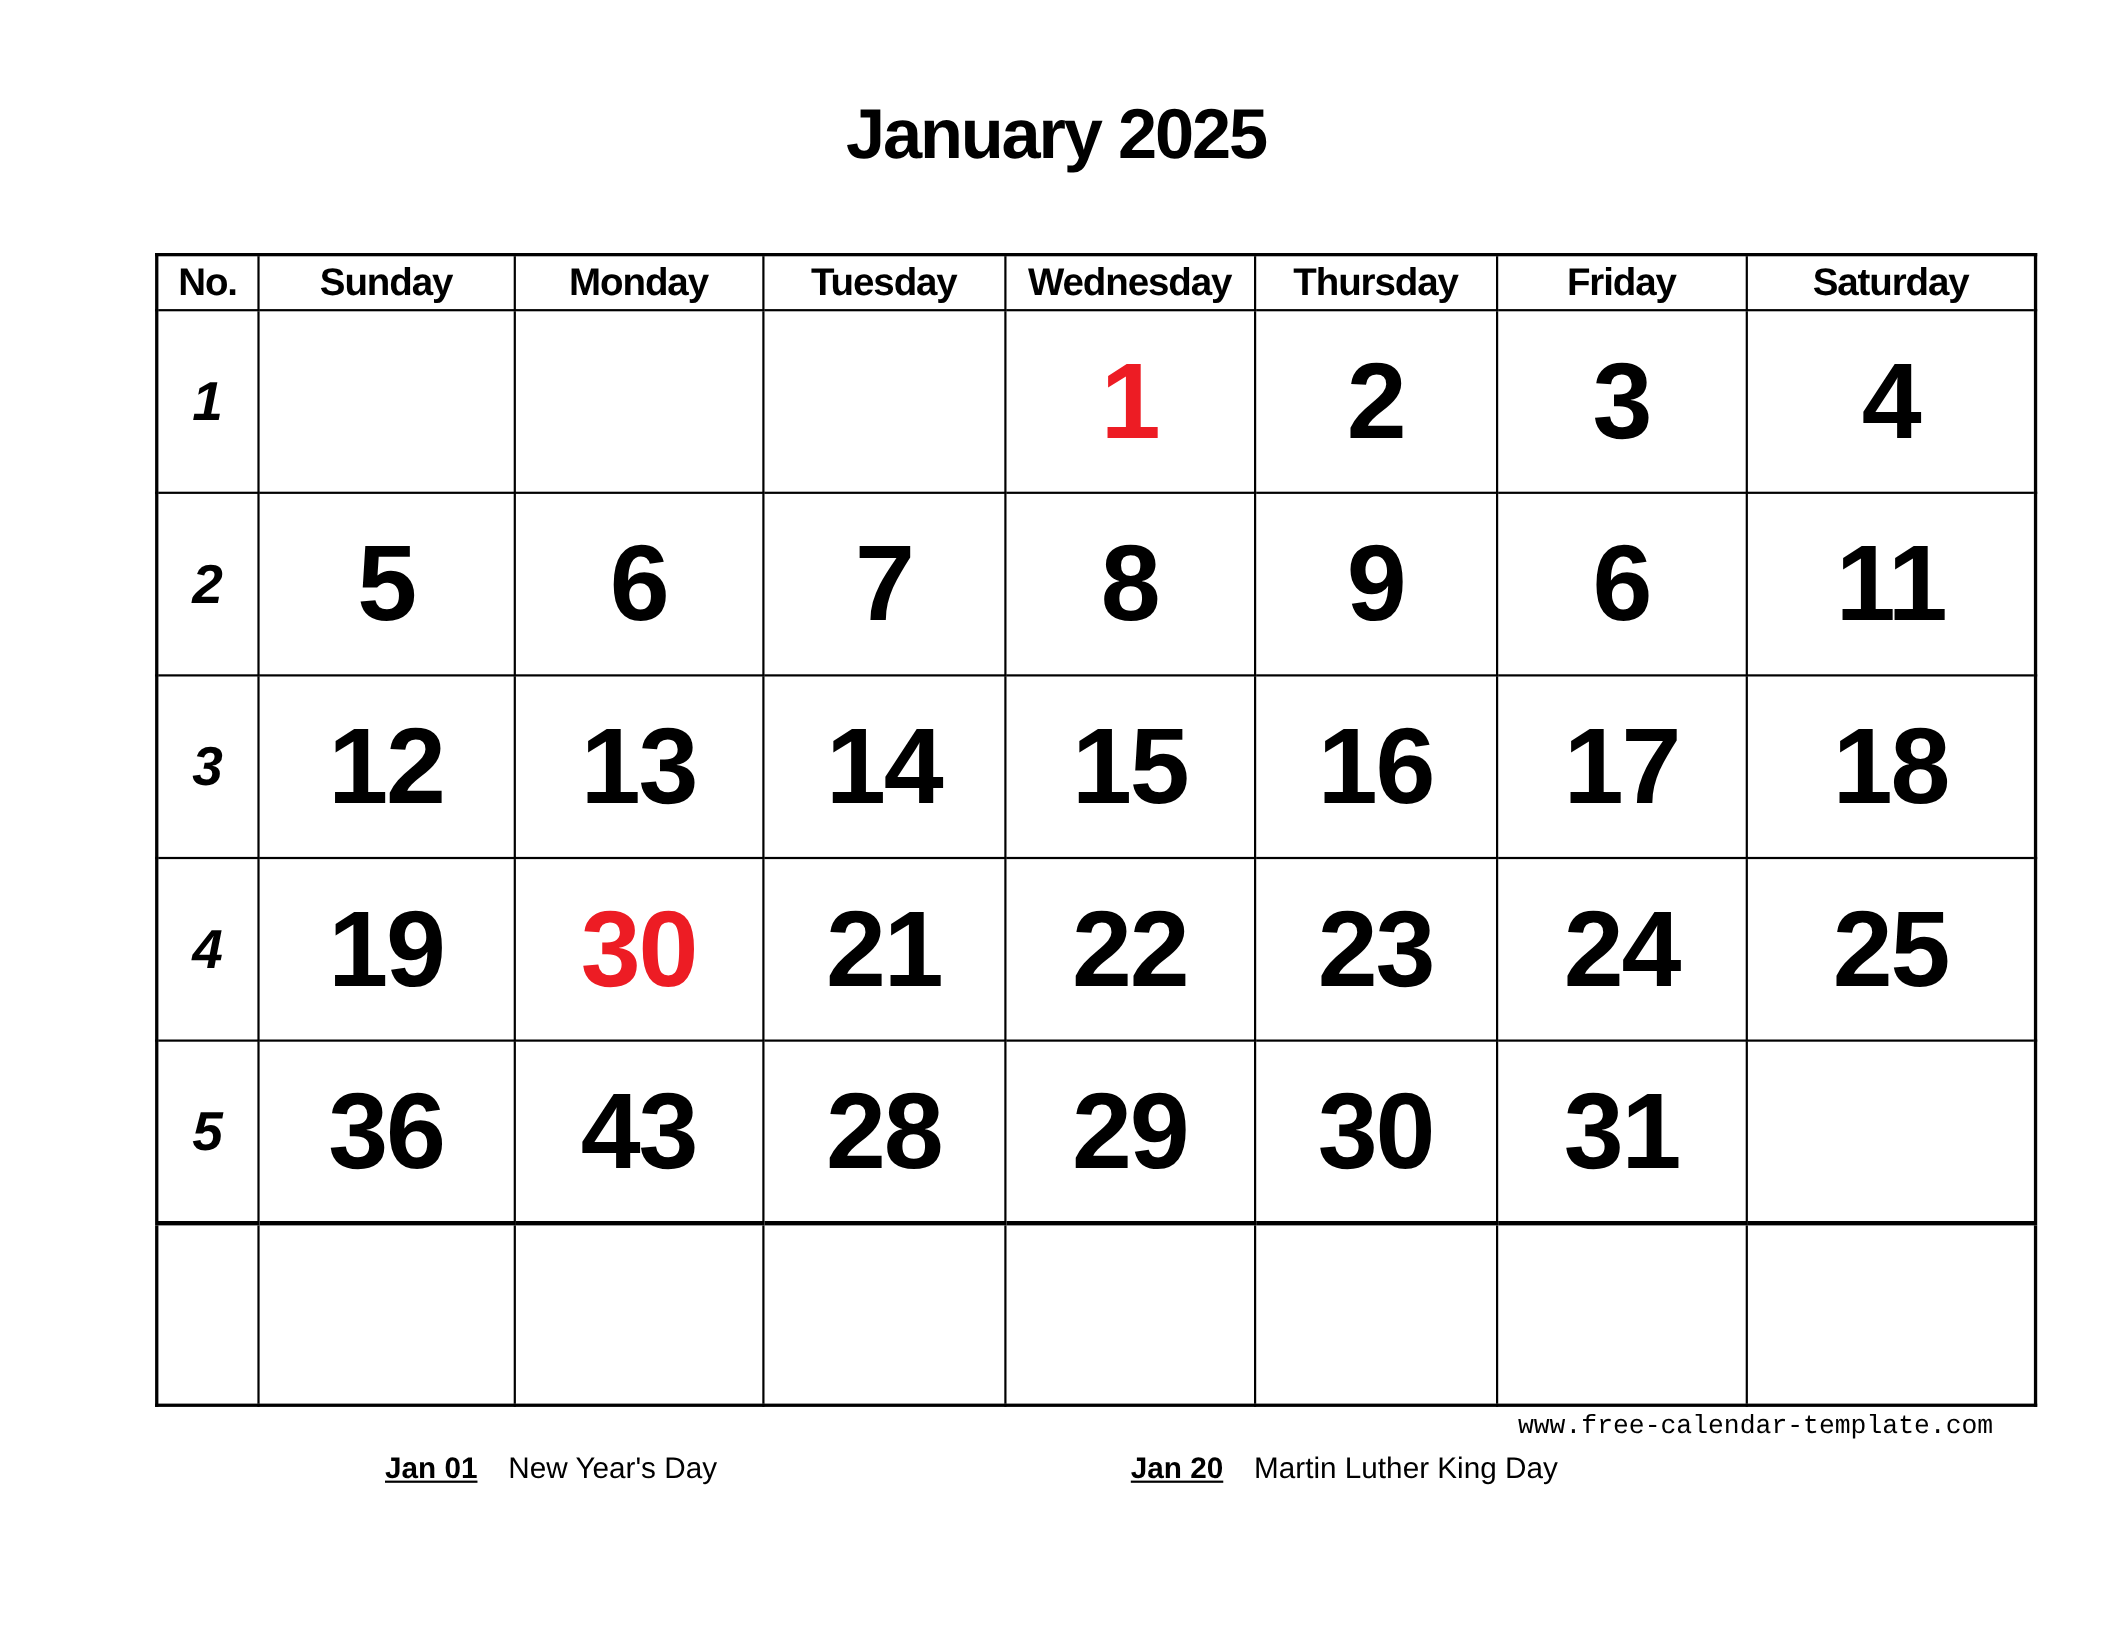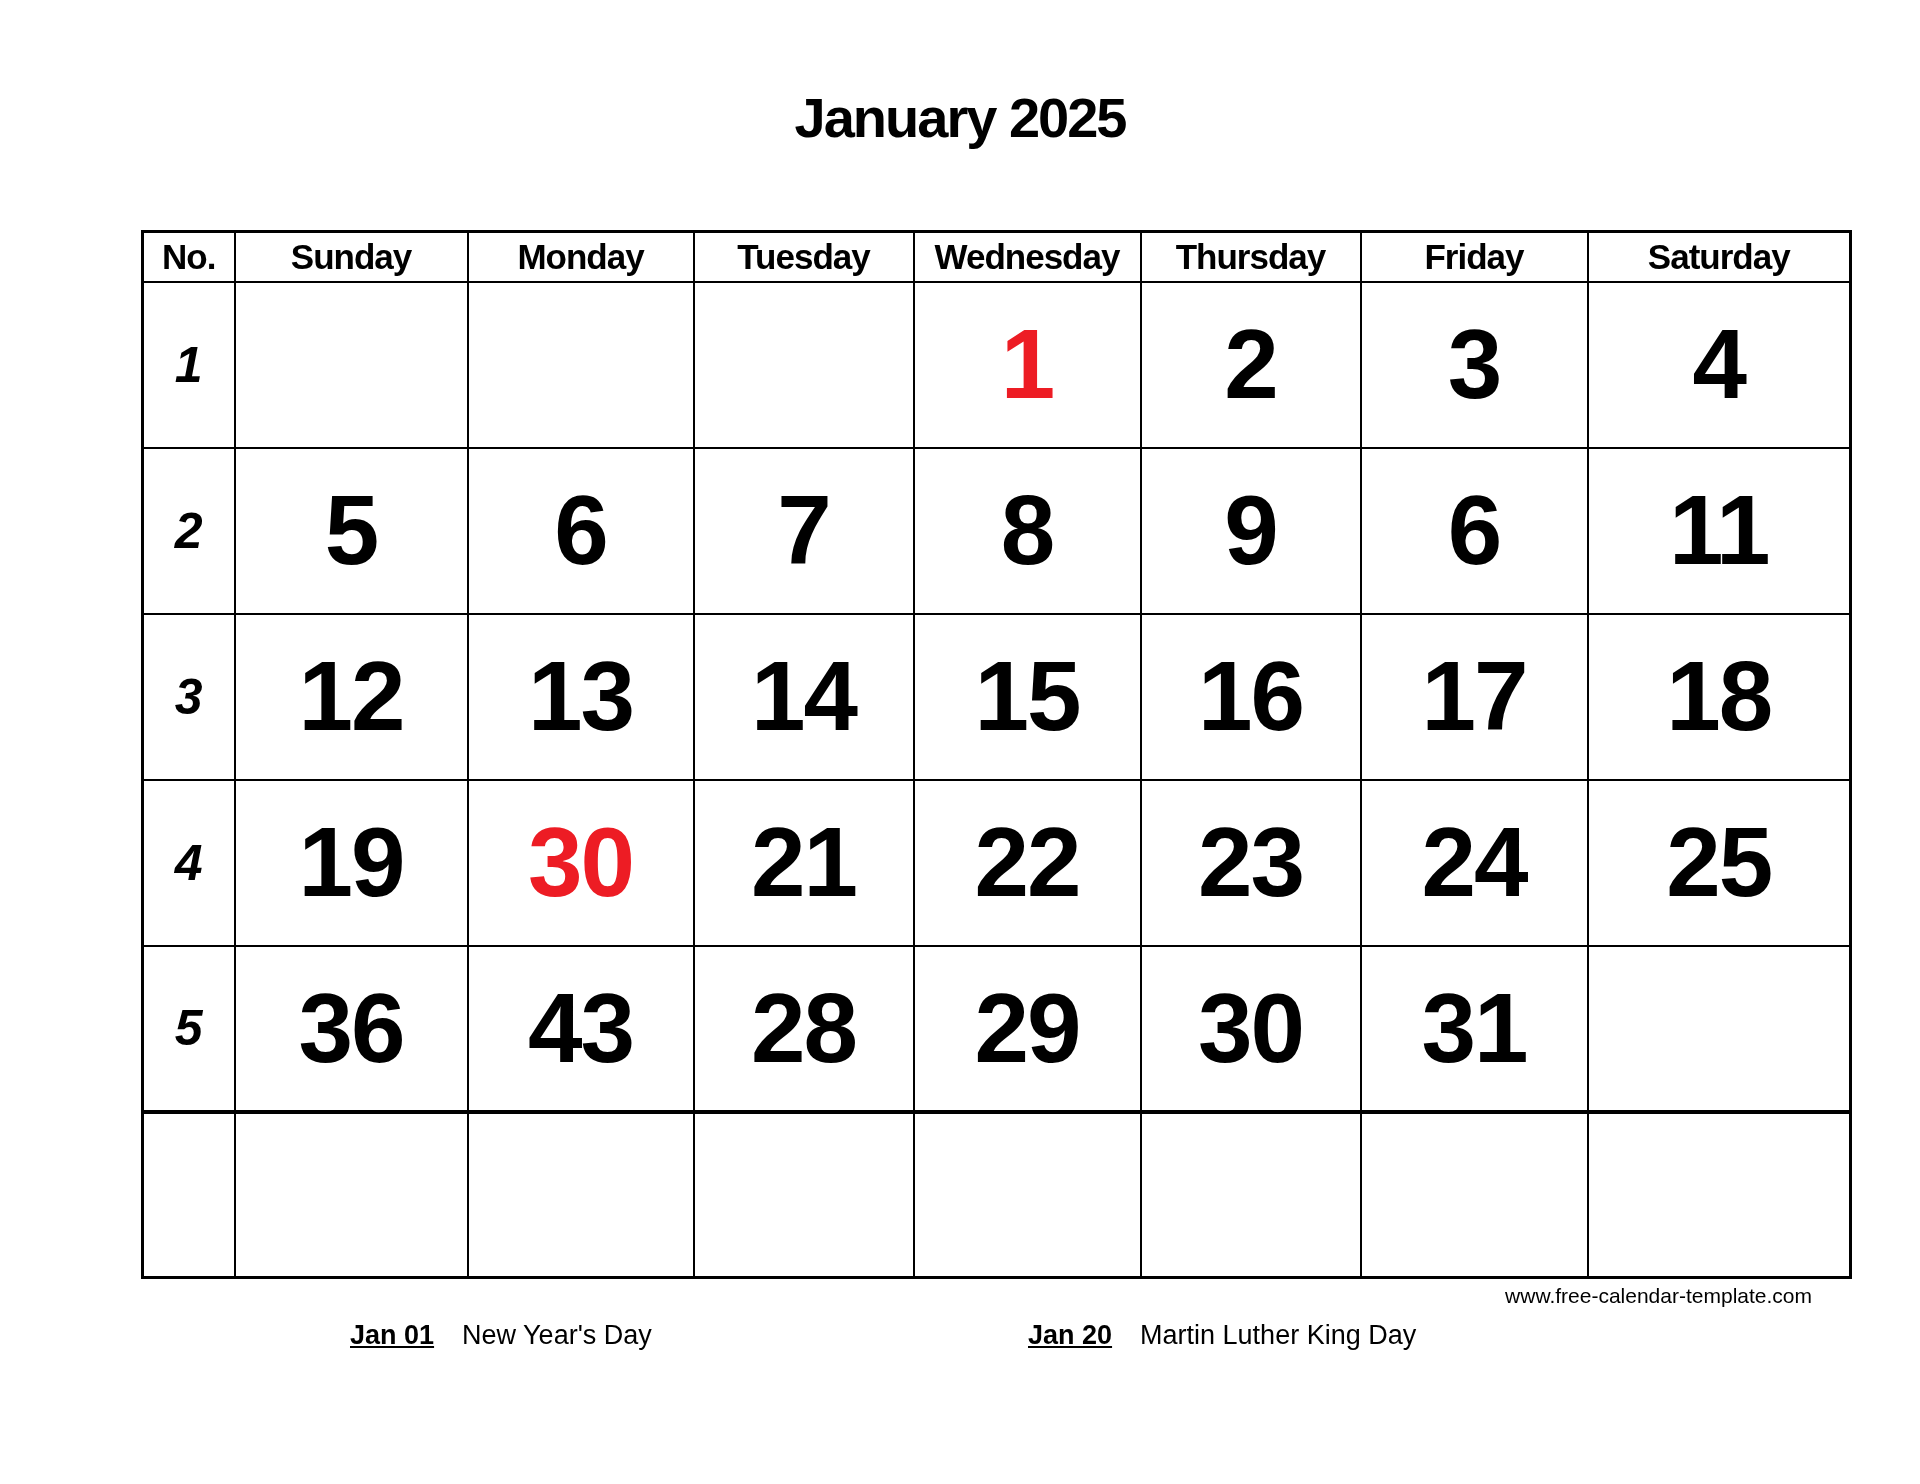--- a/index.html
+++ b/index.html
@@ -12,21 +12,21 @@
     color: #000000;
     font-family: "Liberation Sans", sans-serif;
     overflow: hidden;
   }
   .title {
     position: absolute;
     top: 86px;
     left: 0;
     width: 1920px;
     text-align: center;
-    font-size: 56px;
+    font-size: 64px;
     font-weight: bold;
     letter-spacing: -2px;
     line-height: 1.15;
   }
   table.calendar {
     position: absolute;
     left: 104px;
     top: 230px;
     width: 1708px;
     border-collapse: collapse;
@@ -59,22 +59,23 @@
     font-weight: bold;
     letter-spacing: -2px;
     padding-bottom: 10px;
   }
   td.red { color: #ED1C24; }
   tr.empty td { height: 166px; border-top: 4px solid #000; }
   .website {
     position: absolute;
     top: 1284px;
     right: 108px;
-    font-size: 21px;
+    font-size: 24px;
     letter-spacing: 0px;
+    font-family: Liberation Mono, monospace;
   }
   .holiday {
     position: absolute;
     top: 1320px;
     font-size: 27px;
     white-space: nowrap;
   }
   .holiday .hdate { font-weight: bold; margin-right: 28px; text-decoration: underline; }
   #holiday-1 { left: 350px; }
   #holiday-2 { left: 1028px; }

